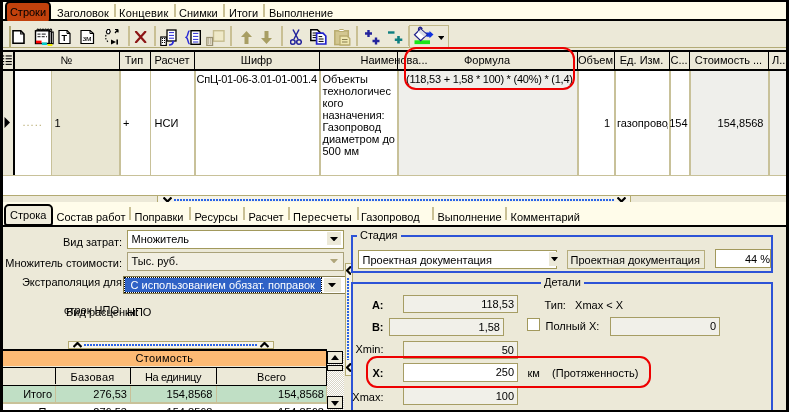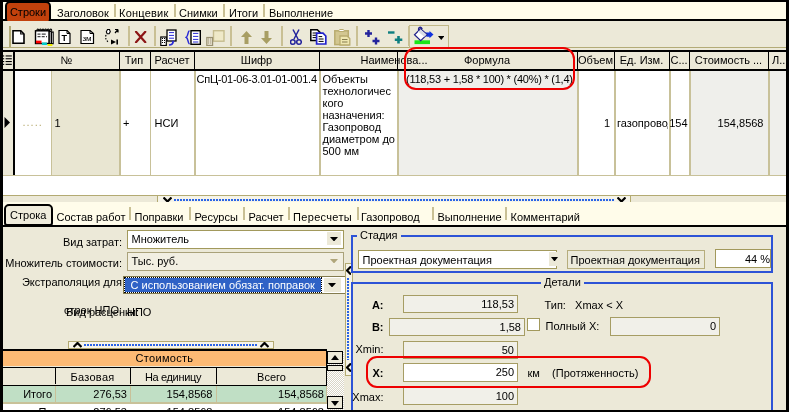--- a/index.html
+++ b/index.html
@@ -359,21 +359,21 @@
 <div class="lbl rl" style="left:714.5px;top:252.5px;width:55.5px;">44 %</div>
 
 <div class="ab" style="left:351px;top:281.5px;width:418px;height:140px;border:2px solid #2d53d6;border-bottom:none;"></div>
 <div class="lbl" style="left:541px;top:276px;background:#ece9d8;padding:0 3px;">Детали</div>
 <div class="lbl rl" style="left:300px;top:298.5px;width:83.5px;font-weight:bold;">A:</div>
 <div class="lbl rl" style="left:300px;top:320.5px;width:83.5px;font-weight:bold;">B:</div>
 <div class="lbl rl" style="left:300px;top:342.5px;width:83.5px;">Xmin:</div>
 <div class="lbl rl" style="left:300px;top:366.5px;width:83.5px;font-weight:bold;">X:</div>
 <div class="lbl rl" style="left:300px;top:390.5px;width:83.5px;">Xmax:</div>
 <div class="tbox" style="left:403px;top:295.3px;width:110px;height:16px;padding-right:3px;">118,53</div>
-<div class="tbox" style="left:389px;top:318px;width:110px;height:16px;padding-right:3px;padding-left:21px;">1,58</div>
+<div class="tbox" style="left:389px;top:318px;width:110px;height:16px;padding-right:3px;">1,58</div>
 <div class="tbox" style="left:403px;top:340.6px;width:110px;height:16px;padding-right:3px;">50</div>
 <div class="tbox" style="left:403px;top:363px;width:110px;height:16.5px;padding-right:3px;background:#fff;">250</div>
 <div class="tbox" style="left:403px;top:387.3px;width:110px;height:16px;padding-right:3px;">100</div>
 <div class="lbl" style="left:527.5px;top:366.5px;">км&nbsp;&nbsp;&nbsp;&nbsp;(Протяженность)</div>
 <div class="lbl" style="left:544.5px;top:298.5px;">Тип:&nbsp;&nbsp;&nbsp;Xmax &lt; X</div>
 <div class="ab" style="left:527px;top:318px;width:11px;height:11px;background:#fff;border:1px solid #a2995c;"></div>
 <div class="lbl" style="left:545.5px;top:319.5px;">Полный X:</div>
 <div class="tbox" style="left:610px;top:317px;width:105px;height:17px;padding-right:3px;">0</div>
 
 <div class="ab" style="left:366px;top:356px;width:281px;height:27.5px;border:2.5px solid #ee0000;border-radius:11px;"></div>

